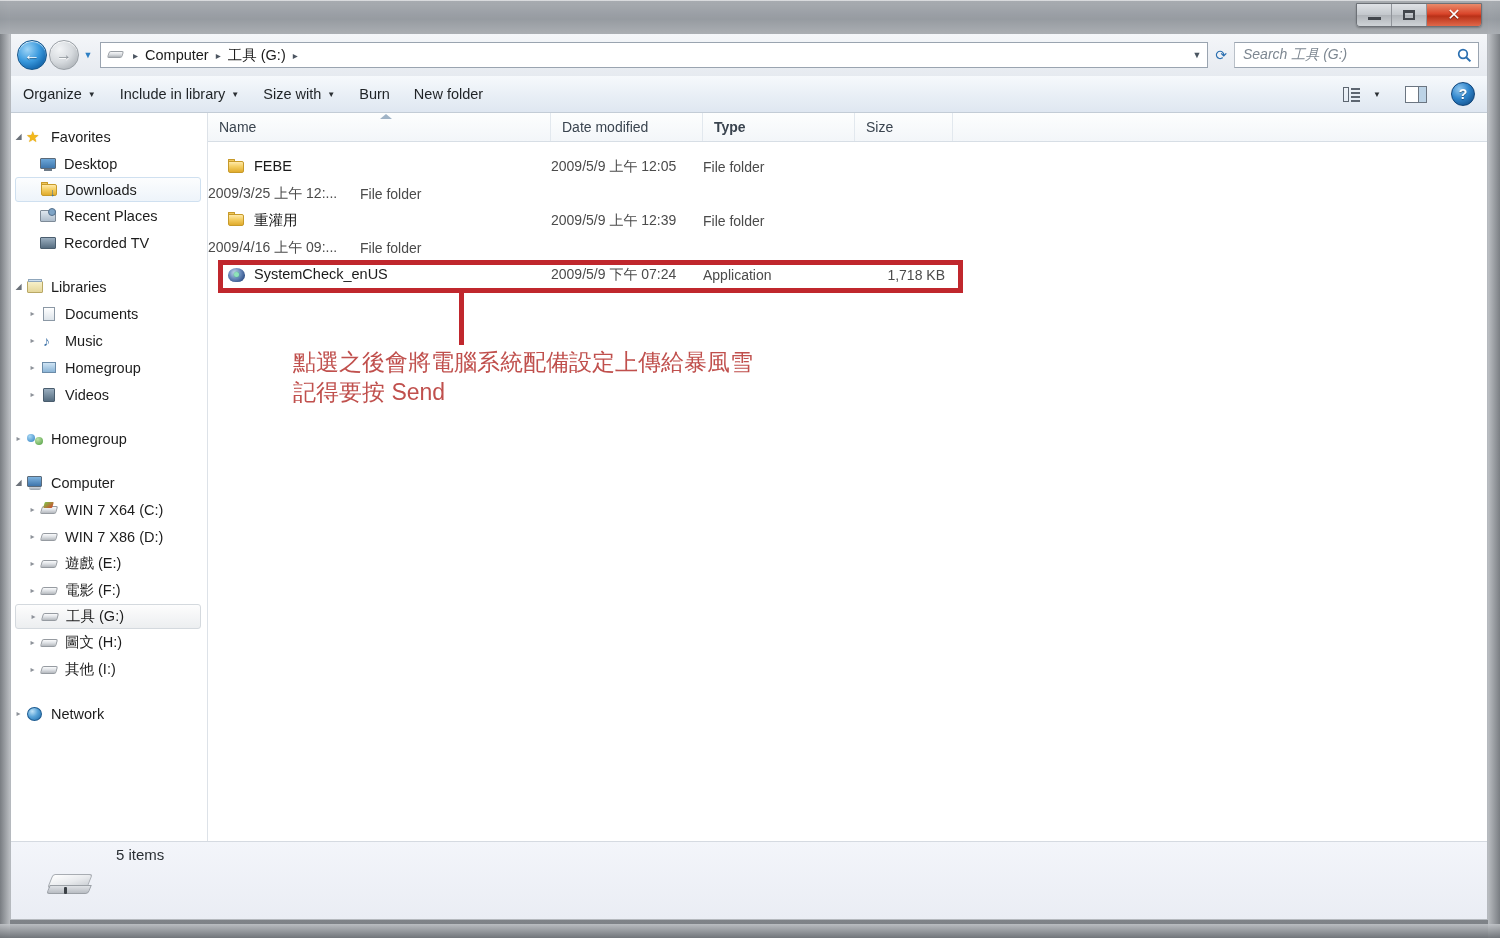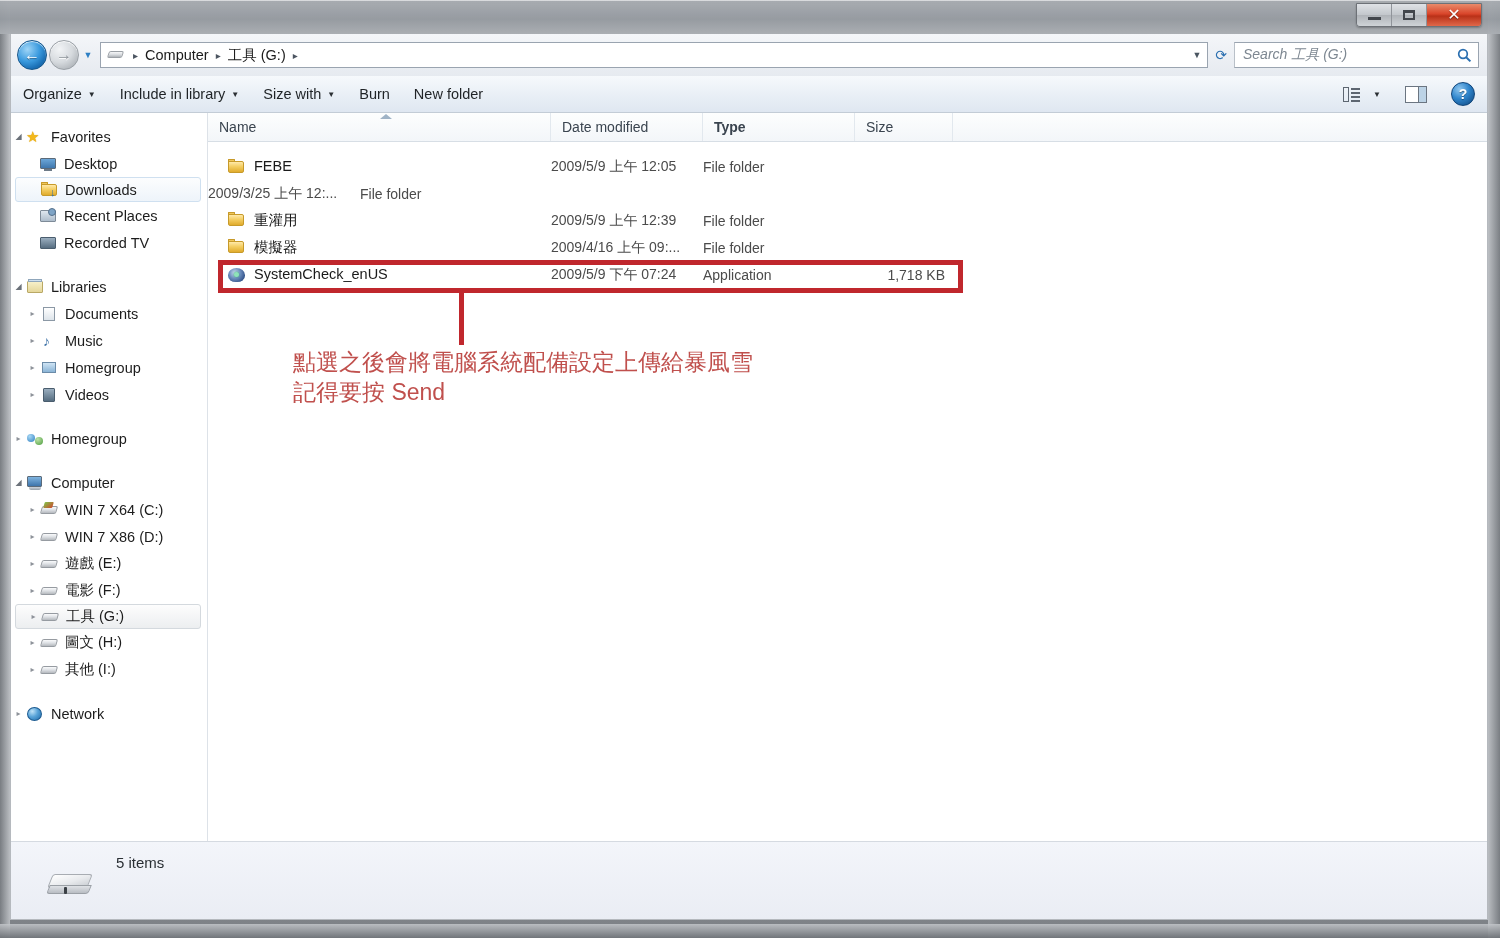--- a/index.html
+++ b/index.html
@@ -314,21 +314,21 @@
     transform: skewX(-22deg);
   }
   .sd-bottom {
     position: absolute; left: 4px; top: 18px; width: 42px; height: 9px;
     background: linear-gradient(180deg,#dfe2e6 0%, #b9bdc3 100%);
     border: 1px solid #9ba0a6; border-radius: 0 0 3px 3px;
     transform: skewX(-22deg);
   }
   .sd-slot { position: absolute; left: 20px; top: 20px; width: 3px; height: 7px; background: #3a3f45; border-radius: 1px; }
   #status-text {
-    position: absolute; left: 105px; top: 12px;
+    position: absolute; left: 105px; top: 4px;
     font-size: 15px; color: #2a2f34;
   }
 </style>
 </head>
 <body>
 
 <div id="window-frame">
 
   <div id="glass-left-edge"></div>
   <div id="glass-right-edge"></div>
@@ -644,27 +644,20 @@
                 <span class="ic-folder"></span>
               </span>
             <span class="fr-label">重灌用</span>
           </div>
           <div class="fr-date">2009/5/9 上午 12:39</div>
           <div class="fr-type">File folder</div>
           <div class="fr-size"></div>
         </div>
 
         <div class="file-row">
-          <div class="fr-name">
-            <span class="fr-icon">
-                <span class="ic-folder-tab"></span>
-                <span class="ic-folder"></span>
-              </span>
-            <span class="fr-label">模擬器</span>
-          </div>
           <div class="fr-date">2009/4/16 上午 09:...</div>
           <div class="fr-type">File folder</div>
           <div class="fr-size"></div>
         </div>
 
         <div class="file-row">
           <div class="fr-name">
             <span class="fr-icon">
               <span class="ic-app">
                   <span class="ic-app-body"></span>

